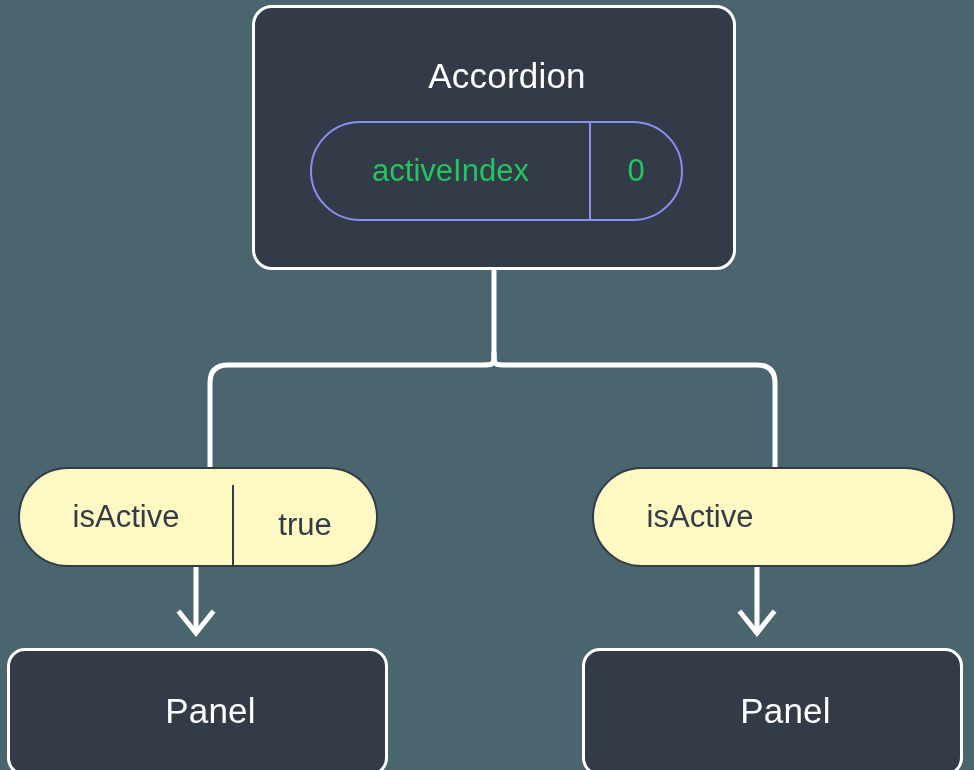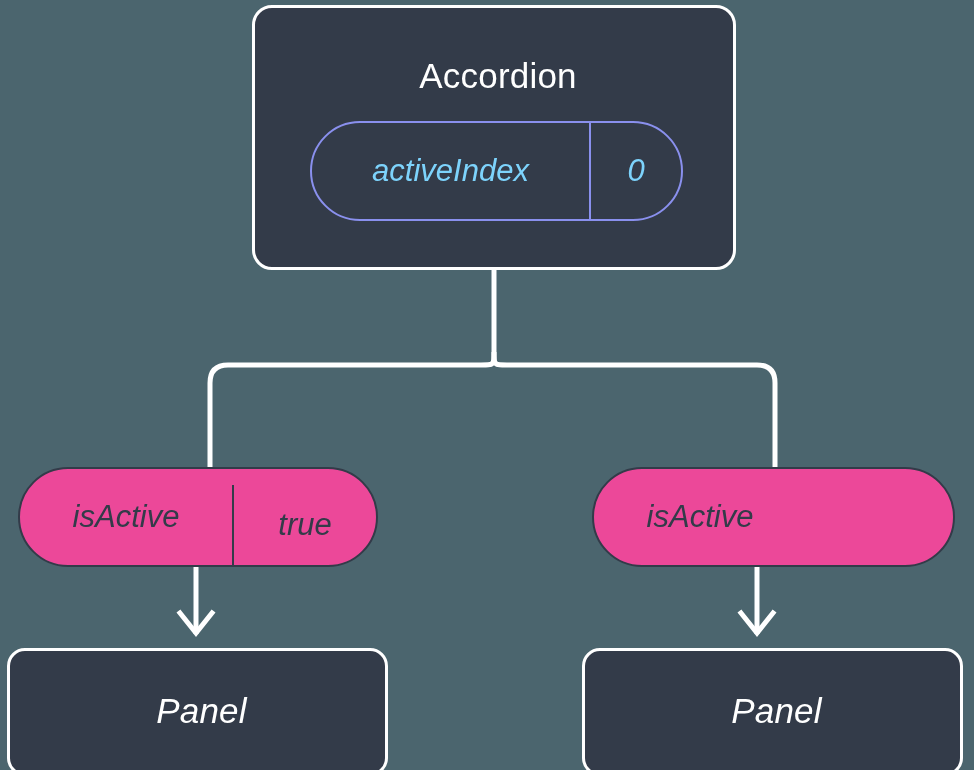--- a/index.html
+++ b/index.html
@@ -39,21 +39,21 @@
   }
   #accordion-node {
     left: 252px;
     top: 5px;
     width: 484px;
     height: 265px;
     border-radius: 20px;
   }
   .node-title {
     position: absolute;
-    left: 4px;
+    left: 13px;
     width: 100%;
     text-align: center;
     color: #ffffff;
     font-size: 35px;
     font-weight: 500;
     letter-spacing: 0.2px;
     white-space: nowrap;
   }
   #accordion-title { top: 48px; }
 
@@ -71,47 +71,45 @@
     left: 55px;
     top: 113px;
     width: 373px;
     height: 100px;
   }
   .pill-outline .pill-key,
   .pill-outline .pill-val {
     display: flex;
     align-items: center;
     justify-content: center;
-    color: #7dd3fc;
+    color: #22c55e;
     font-size: 31px;
     font-weight: 400;
     white-space: nowrap;
     box-sizing: border-box;
-    font-style: italic;
   }
   .pill-outline .pill-key {
     flex: 0 0 277px;
   }
   .pill-outline .pill-val {
     flex: 1 1 auto;
     border-left: 2px solid #8a90ee;
   }
 
   
   .pill-filled {
     position: absolute;
     display: flex;
     align-items: stretch;
-    background: #ec4899;
+    background: #fef9c3;
     border: 2px solid #333b49;
     border-radius: 999px;
     box-sizing: border-box;
     overflow: hidden;
     height: 100px;
-    font-style: italic;
   }
   .pill-filled .pill-key,
   .pill-filled .pill-val {
     display: flex;
     align-items: center;
     justify-content: center;
     color: #333b49;
     font-size: 31px;
     font-weight: 400;
     white-space: nowrap;
@@ -146,21 +144,20 @@
     height: 128px;
   }
   #right-panel-node {
     left: 582px;
     top: 648px;
     width: 381px;
     height: 128px;
   }
   #left-panel-title, #right-panel-title {
     top: 40px;
-    font-style: italic;
   }
 </style>
 </head>
 <body>
 
 <div id="diagram-root">
 
   <svg class="connector-layer" viewBox="0 0 974 770" width="974" height="770" xmlns="http://www.w3.org/2000/svg">
 
     <path d="M 494 270 L 494 352" fill="none" stroke="#ffffff" stroke-width="5" stroke-linecap="butt"></path>

